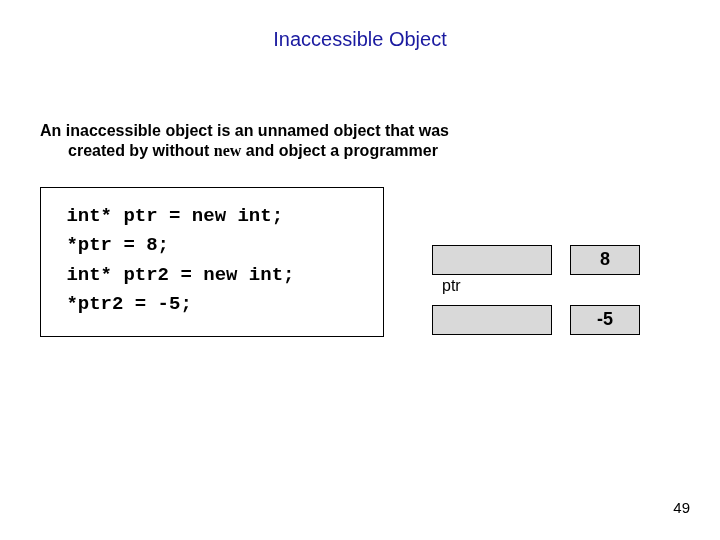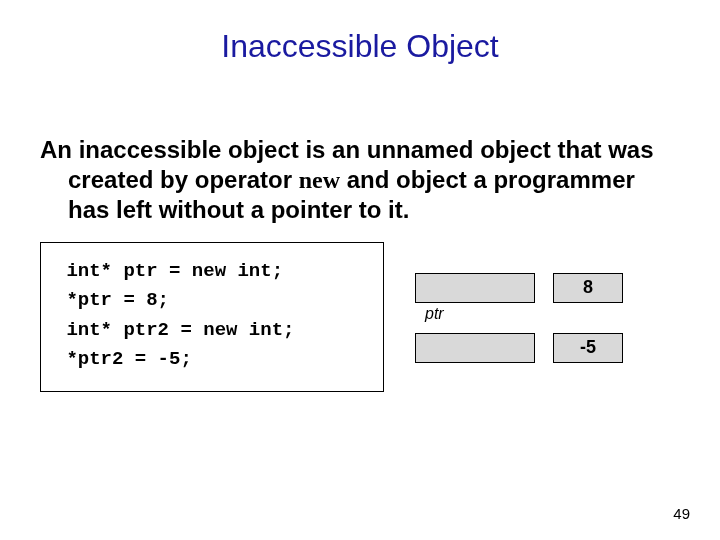--- a/index.html
+++ b/index.html
@@ -12,45 +12,45 @@
     overflow: hidden;
   }
   .slide {
     width: 100%;
     height: 100%;
     padding: 20px 40px 30px 40px;
     position: relative;
   }
   .title {
     text-align: center;
-    font-size: 32px;
+    font-size: 20px;
     color: #1a1aa0;
     font-weight: normal;
     margin-top: 8px;
     margin-bottom: 70px;
   }
   .body-text {
-    font-size: 24px;
+    font-size: 16px;
     font-weight: bold;
     color: #000;
     line-height: 1.25;
-    margin-bottom: 17px;
+    margin-bottom: 26px;
   }
   .body-text .indent {
     display: block;
     padding-left: 28px;
   }
   .mono-inline {
     font-family: Liberation Serif, serif;
     font-weight: bold;
   }
   .content-row {
     display: flex;
-    align-items: center;
-    gap: 31px;
+    align-items: flex-end;
+    gap: 48px;
   }
   .code-box {
     border: 1px solid #000;
     padding: 14px 14px 16px 14px;
     width: 344px;
     font-family: "Courier New", Courier, monospace;
     font-size: 19px;
     font-weight: bold;
     color: #000;
     line-height: 1.55;
@@ -86,43 +86,41 @@
   }
   .ptr-label {
     font-family: Arial, sans-serif;
     font-size: 16px;
     font-weight: normal;
     color: #000;
     padding-left: 10px;
     height: 26px;
     display: flex;
     align-items: flex-start;
-    font-style: italic;
   }
   .page-num {
     position: absolute;
     right: 30px;
-    bottom: 18px;
+    bottom: 24px;
     font-size: 15px;
     color: #000;
   }
 </style>
 </head>
 <body>
 
 <div class="slide">
 
   <h1 class="title">Inaccessible Object</h1>
 
   <div class="body-text">
     <span>An inaccessible object is an unnamed object that was</span>
     <span class="indent">
-      <span>created by operator </span><span class="mono-inline">new</span><span> and object a programmer</span>
+      <span>created by without </span><span class="mono-inline">new</span><span> and object a programmer</span>
     </span>
-    <span class="indent">has left without a pointer to it.</span>
   </div>
 
   <div class="content-row">
 
     <div class="code-box"> int* ptr = new int;
  *ptr = 8;
  int* ptr2 = new int;
  *ptr2 = -5;</div>
 
     <div class="diagram">

